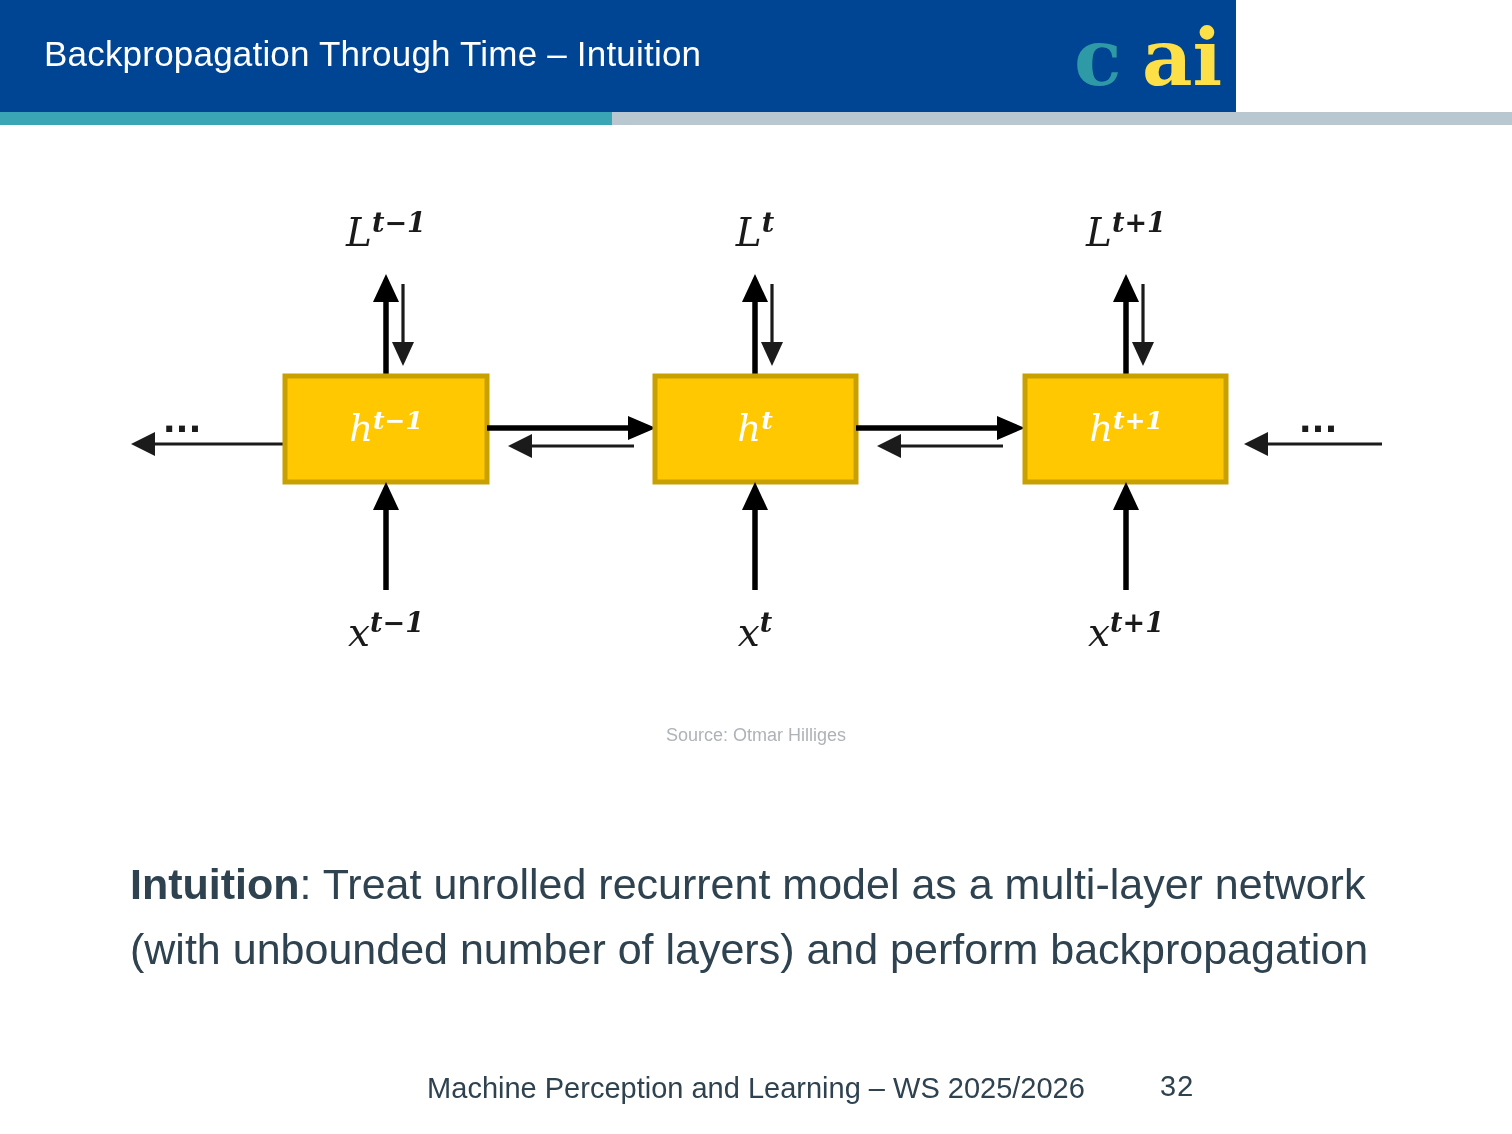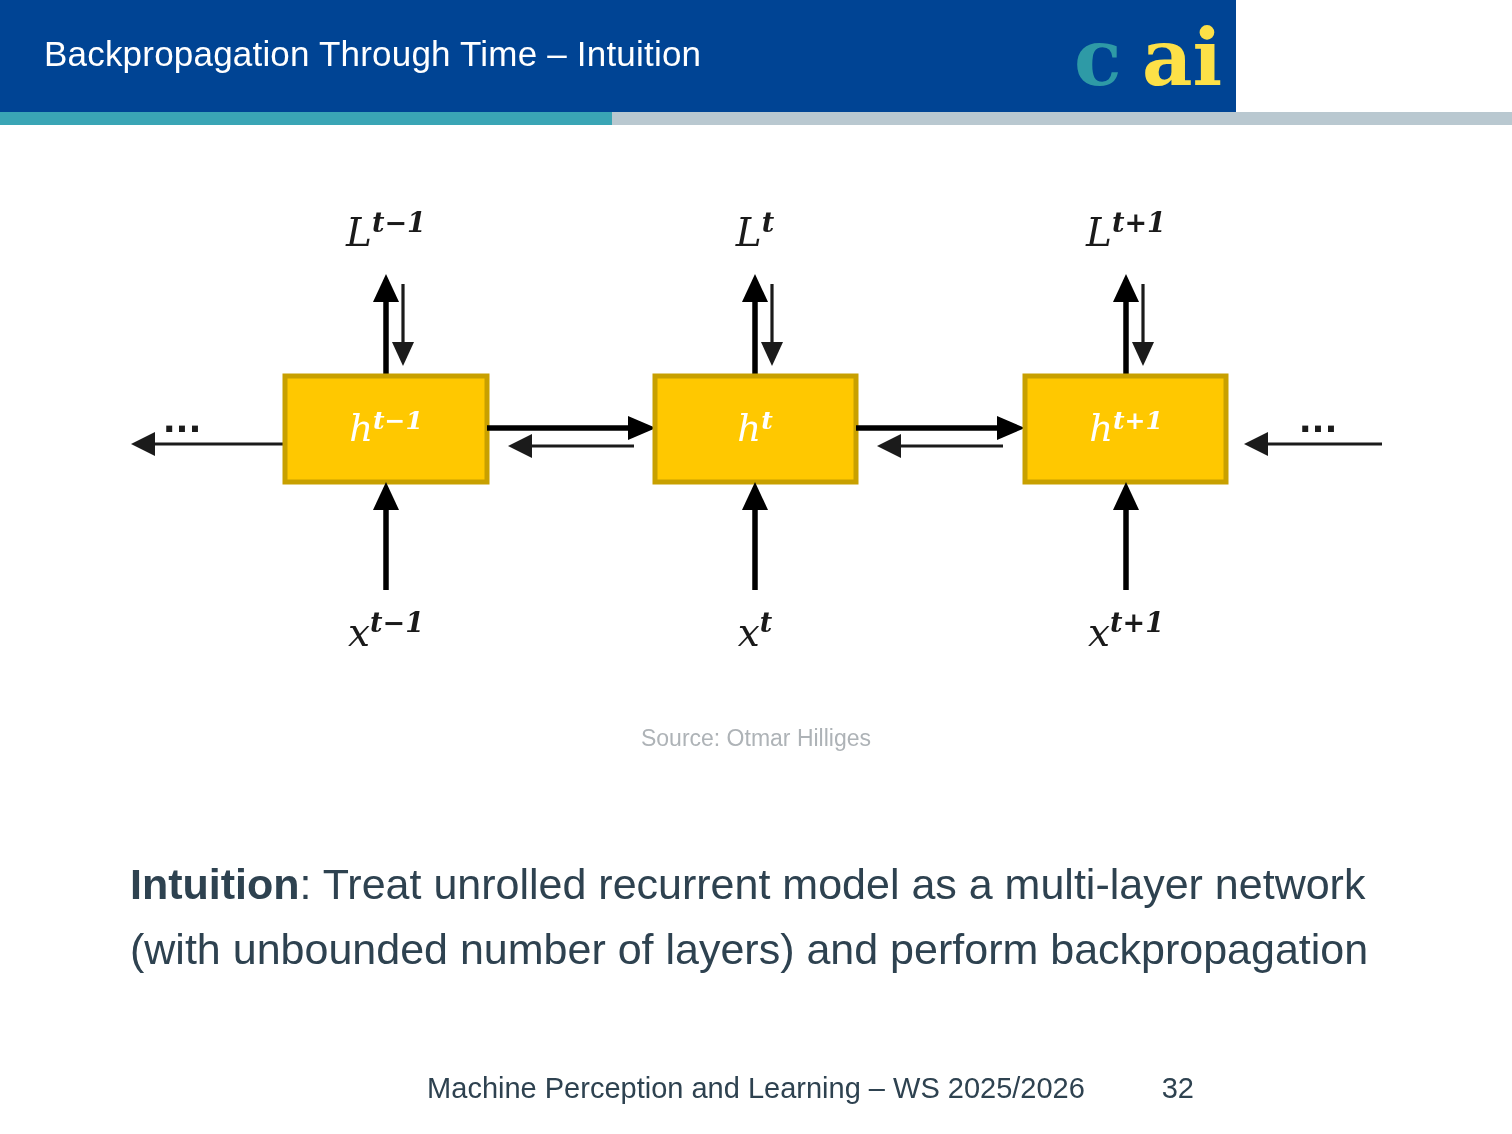--- a/index.html
+++ b/index.html
@@ -127,21 +127,21 @@
     font-weight: 700;
   }
 
   
   #source-note {
     position: absolute;
     left: 0;
     top: 725px;
     width: 1512px;
     text-align: center;
-    font-size: 23px;
+    font-size: 18px;
     color: #aeb3b7;
   }
 
   
   #body-text {
     position: absolute;
     left: 130px;
     top: 852px;
     width: 1252px;
     color: #2E4250;
@@ -167,20 +167,21 @@
     text-align: center;
     font-size: 29px;
     color: #2E4250;
   }
   #footer-page {
     position: absolute;
     right: 42px;
     top: 0;
     font-size: 29px;
     color: #2E4250;
+    font-family: Liberation Mono, monospace;
   }
 </style>
 </head>
 <body>
 
 <div id="header-bar">
   <div id="slide-title">Backpropagation Through Time – Intuition</div>
   <div id="brand-logo">
     <span class="logo-c">c</span>
     <span class="logo-ai">ai</span>

